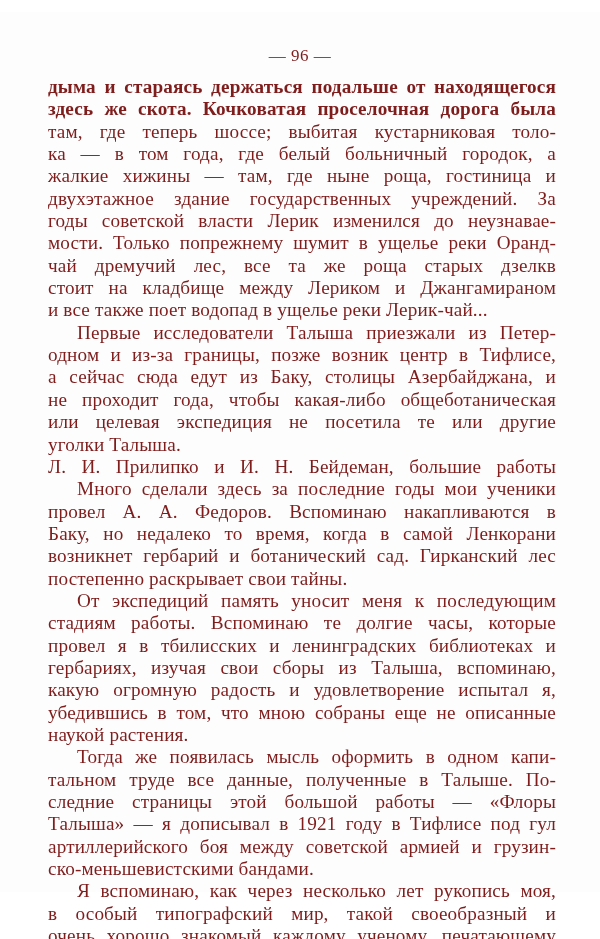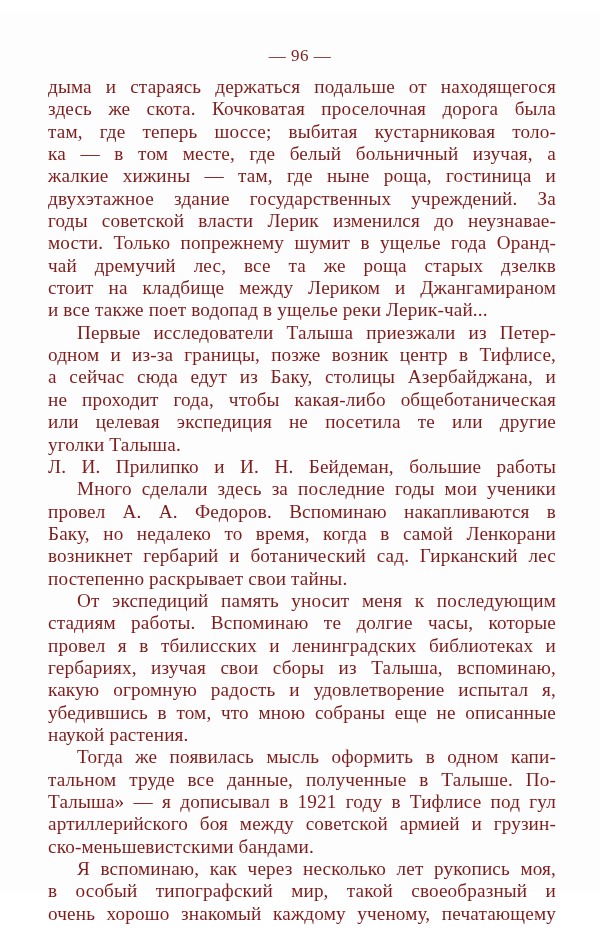--- a/index.html
+++ b/index.html
@@ -19,39 +19,39 @@
       position: absolute; left: 48px; top: 64px; width: 508px;
     }
     .line {
       display: block; height: 22.35px; line-height: 22.35px;
       font-size: 19.2px; white-space: nowrap;
       text-align: justify; text-align-last: justify;
       letter-spacing: 0.15px;
     }
     .line.last { text-align-last: left; }
     .line.indent { padding-left: 29px; }
-    .line.bold { font-weight: normal; }
+    .line.bold { font-weight: bold; }
   </style>
 </head>
 <body>
 
 <div class="page">
   <div class="page-number">— 96 —</div>
 
   <div class="body-text">
 
     <div>
       <span class="line bold">дыма и стараясь держаться подальше от находящегося</span>
       <span class="line bold">здесь же скота. Кочковатая проселочная дорога была</span>
       <span class="line">там, где теперь шоссе; выбитая кустарниковая толо-</span>
-      <span class="line">ка — в том месте, где белый больничный изучая, а</span>
+      <span class="line">ка — в том года, где белый больничный городок, а</span>
       <span class="line">жалкие хижины — там, где ныне роща, гостиница и</span>
       <span class="line">двухэтажное здание государственных учреждений. За</span>
       <span class="line">годы советской власти Лерик изменился до неузнавае-</span>
-      <span class="line">мости. Только попрежнему шумит в ущелье года Оранд-</span>
+      <span class="line">мости. Только попрежнему шумит в ущелье реки Оранд-</span>
       <span class="line">чай дремучий лес, все та же роща старых дзелкв</span>
       <span class="line">стоит на кладбище между Лериком и Джангамираном</span>
       <span class="line last">и все также поет водопад в ущелье реки Лерик-чай...</span>
     </div>
 
     <div>
       <span class="line indent">Первые исследователи Талыша приезжали из Петер-</span>
       <span class="line">одном и из-за границы, позже возник центр в Тифлисе,</span>
       <span class="line">а сейчас сюда едут из Баку, столицы Азербайджана, и</span>
       <span class="line">не проходит года, чтобы какая-либо общеботаническая</span>
@@ -74,20 +74,21 @@
       <span class="line">провел я в тбилисских и ленинградских библиотеках и</span>
       <span class="line">гербариях, изучая свои сборы из Талыша, вспоминаю,</span>
       <span class="line">какую огромную радость и удовлетворение испытал я,</span>
       <span class="line">убедившись в том, что мною собраны еще не описанные</span>
       <span class="line last">наукой растения.</span>
     </div>
 
     <div>
       <span class="line indent">Тогда же появилась мысль оформить в одном капи-</span>
       <span class="line">тальном труде все данные, полученные в Талыше. По-</span>
+      <span class="line">следние страницы этой большой работы — «Флоры</span>
       <span class="line">Талыша» — я дописывал в 1921 году в Тифлисе под гул</span>
       <span class="line">артиллерийского боя между советской армией и грузин-</span>
       <span class="line last">ско-меньшевистскими бандами.</span>
     </div>
 
     <div>
       <span class="line indent">Я вспоминаю, как через несколько лет рукопись моя,</span>
       <span class="line">в особый типографский мир, такой своеобразный и</span>
       <span class="line">очень хорошо знакомый каждому ученому, печатающему</span>
 

